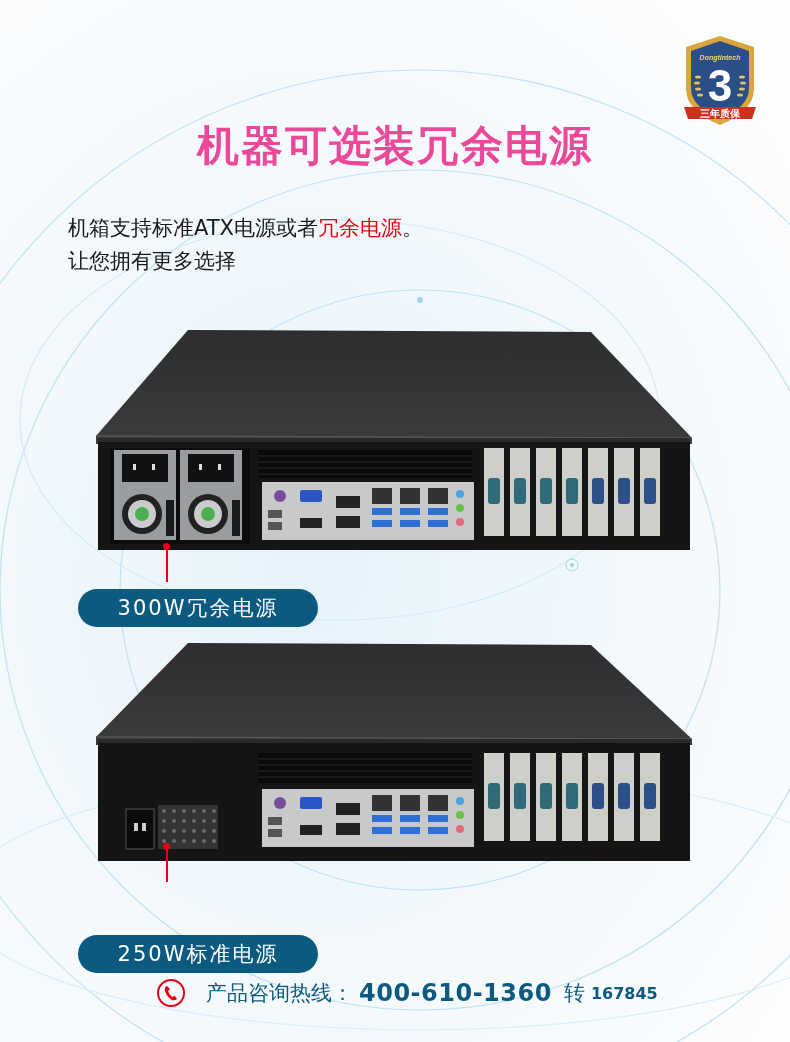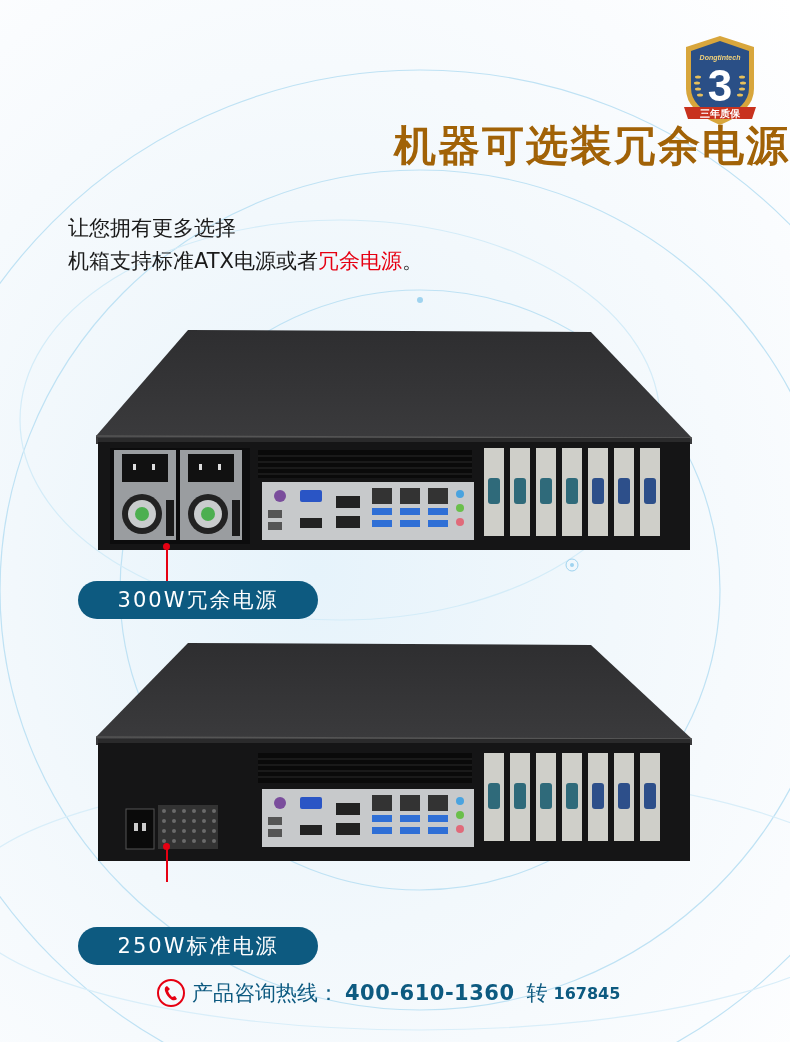--- a/index.html
+++ b/index.html
@@ -8,51 +8,51 @@
     position: relative;
     font-family: "DejaVu Sans", "Liberation Sans", sans-serif;
     background: radial-gradient(ellipse at 40% 55%, #e6f3fb 0%, #f2f8fc 45%, #fafcfe 80%, #ffffff 100%);
   }
   .bg-rings { position: absolute; left: 0; top: 0; width: 790px; height: 1042px; pointer-events: none; }
 
   .badge { position: absolute; left: 680px; top: 33px; width: 80px; height: 100px; }
 
   .title {
     position: absolute; left: 0; width: 790px; top: 118px;
-    text-align: right; font-size: 42px; font-weight: bold; color: #a16207;
+    text-align: center; font-size: 42px; font-weight: bold; color: #ec4899;
     letter-spacing: 2px;
   }
   .desc {
     position: absolute; left: 68px; top: 212px;
     font-size: 21px; color: #1a1a1a; line-height: 33px;
   }
   .desc .red { color: #e60012; }
 
   .server { position: absolute; }
   .server-1 { left: 96px; top: 330px; width: 596px; height: 220px; }
   .server-2 { left: 96px; top: 643px; width: 596px; height: 220px; }
 
   .connector-line { position: absolute; width: 2px; background: #e60012; }
   .connector-dot { position: absolute; width: 7px; height: 7px; border-radius: 50%; background: #e60012; }
 
   .pill {
     position: absolute; left: 78px; width: 240px; height: 38px; border-radius: 19px;
     background: #0d5a80; color: #fff; font-size: 21px; letter-spacing: 2px;
-    display: flex; align-items: center; justify-content: center;
+    display: flex; align-items: center; justify-content: center; margin-top: 8px;
   }
   .pill-1 { top: 581px; }
   .pill-2 { top: 927px; }
 
   .hotline {
     position: absolute; left: 156px; top: 977px; height: 32px;
     display: flex; align-items: center; gap: 6px;
   }
   .phone-icon { width: 30px; height: 30px; }
-  .hotline-label { font-size: 21px; color: #0d5a80; }
-  .hotline-number { font-size: 21px; color: #0d5a80; font-weight: bold; letter-spacing: 0.5px; }
+  .hotline-label { font-size: 21px; color: #0d5a80; margin-left: 14px; }
+  .hotline-number { font-size: 24px; color: #0d5a80; font-weight: bold; letter-spacing: 0.5px; }
   .hotline-ext-label { font-size: 21px; color: #0d5a80; margin-left: 6px; }
   .hotline-ext { font-size: 16px; color: #0d5a80; font-weight: bold; }
 </style>
 </head>
 <body>
 
 <svg class="bg-rings" viewBox="0 0 790 1042">
   <g fill="none" stroke="#bfe2f4" stroke-width="1.2">
     <circle cx="420" cy="590" r="300"></circle>
     <circle cx="420" cy="590" r="420"></circle>
@@ -80,22 +80,22 @@
       <ellipse cx="62" cy="56" rx="3" ry="1.5"></ellipse>
       <ellipse cx="60" cy="62" rx="3" ry="1.5"></ellipse>
   </g>
   <path d="M4 74 L76 74 L72 86 L8 86 Z" fill="#c8321e"></path>
   <text x="40" y="84" text-anchor="middle" font-size="10" fill="#ffffff" font-family="DejaVu Sans, sans-serif" font-weight="bold">三年质保</text>
 </svg>
 
 <div class="title">机器可选装冗余电源</div>
 
 <div class="desc">
+  <div><span>机箱支持标准ATX电源或者</span><span class="red">冗余电源</span><span>。</span></div>
   <div>让您拥有更多选择</div>
-  <div><span>机箱支持标准ATX电源或者</span><span class="red">冗余电源</span><span>。</span></div>
 </div>
 
 <svg class="server server-1" viewBox="0 0 596 220">
   <defs>
     <linearGradient id="topg" x1="0" y1="0" x2="0" y2="1">
       <stop offset="0" stop-color="#2e2e30"></stop>
         <stop offset="1" stop-color="#3b3b3d"></stop>
     </linearGradient>
   </defs>
 

